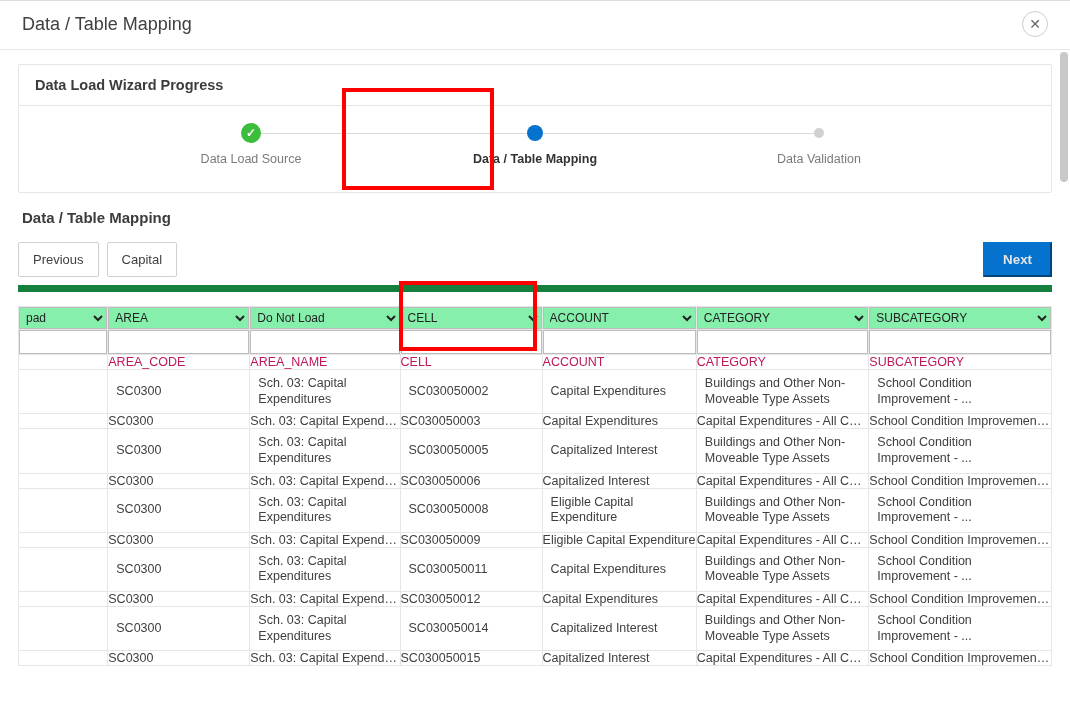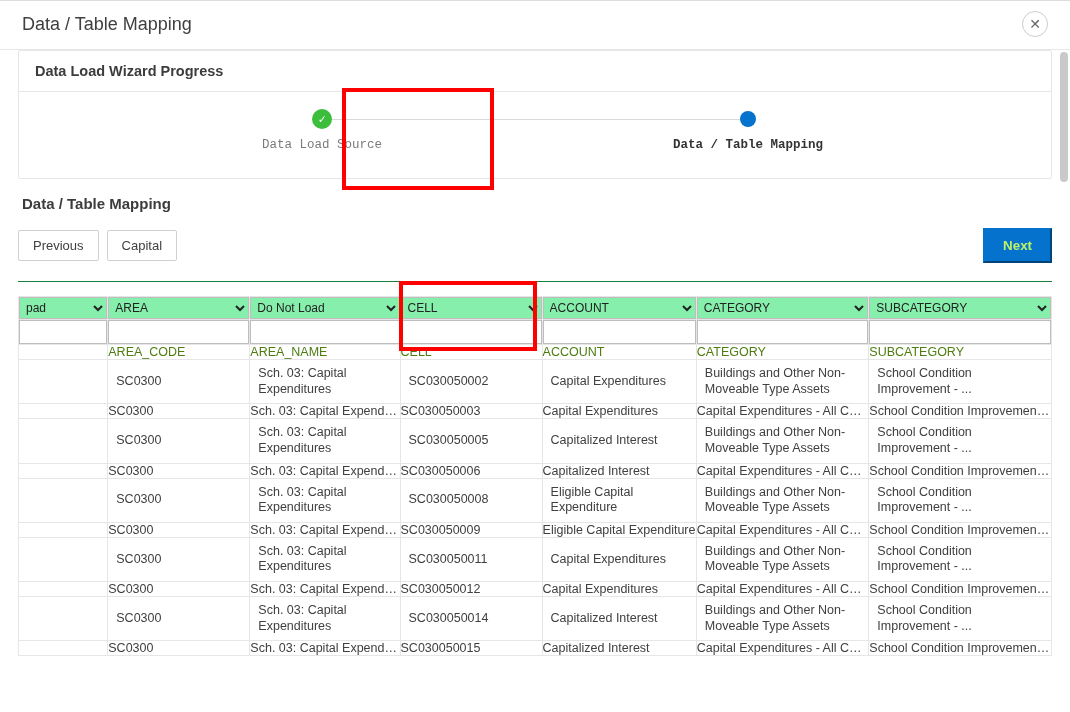--- a/index.html
+++ b/index.html
@@ -25,29 +25,29 @@
     color:#666;cursor:pointer;font-size:14px;background:#fff;
   }
 
   .body-area{
     padding:0 18px 0 18px;
     height:660px;overflow:hidden;
   }
 
   
   .card{
-    border:1px solid #e6e6e6;border-radius:2px;
+    border:1px solid #e6e6e6;border-radius:2px;margin-top:14px;
   }
   .card-title{
     padding:12px 16px;font-weight:600;color:#3c3c3c;font-size:14.5px;
     border-bottom:1px solid #e6e6e6;
   }
   .wizard{
     display:flex;align-items:flex-start;justify-content:space-between;
-    padding:22px 90px 26px 90px;position:relative;font-family:Liberation Mono, monospace;
+    padding:22px 90px 26px 90px;position:relative;
   }
   .step{
     flex:1;display:flex;flex-direction:column;align-items:center;position:relative;
   }
   .step-dot{
     width:10px;height:10px;border-radius:50%;background:#d0d0d0;margin-bottom:14px;
     position:relative;z-index:2;
   }
   .step.done .step-dot{
     width:20px;height:20px;background:#3cbd3c;display:flex;align-items:center;justify-content:center;margin-top:-5px;margin-bottom:9px;
@@ -64,30 +64,30 @@
   .step:not(:first-child):before{
     content:"";position:absolute;height:1px;background:#d9d9d9;
     top:5px;width:100%;left:-50%;z-index:1;
   }
 
   
   .section-title{
     padding:16px 4px 6px 4px;font-weight:600;color:#3c3c3c;font-size:15px;
   }
   .btn-row{
-    display:flex;justify-content:space-between;align-items:center;
-    padding:10px 0 18px 0;border-bottom:1px solid #15803d;
+    display:flex;justify-content:space-between;
+    padding:10px 0 8px 0;border-bottom:7px solid #15803d;
   }
   .btn-row .left-btns{display:flex;gap:8px;}
   button.std{
     border:1px solid #d0d0d0;background:#fff;color:#404040;
     padding:7px 14px;border-radius:2px;font-size:13px;cursor:pointer;
   }
   button.primary{
-    background:#0572ce;border-color:#0572ce;color:#bef264;font-weight:600;padding:8px 18px;
+    background:#0572ce;border-color:#0572ce;color:#e5e5e5;font-weight:600;padding:8px 18px;
   }
 
   
   .grid-wrap{
     margin-top:14px;overflow:hidden;
   }
   table.grid{
     border-collapse:collapse;width:100%;table-layout:fixed;
     border:1px solid #e6e6e6;
   }
@@ -108,21 +108,21 @@
     padding:0 2px;background:#86efac;color:#222;
   }
   
   .flt-cell{padding:4px 5px;}
   .flt-cell input{
     width:100%;height:24px;border:1px solid #bdbdbd;font-size:12px;
     padding:0 4px;background:#fff;
   }
   
   .lbl-cell{
-    padding:10px 8px;color:#4d7c0f;font-size:12.5px;
+    padding:10px 8px;color:#be185d;font-size:12.5px;
   }
   
   .data-cell{
     padding:10px 8px;color:#404040;font-size:12.5px;
     white-space:nowrap;overflow:hidden;text-overflow:ellipsis;vertical-align:middle;
   }
   tr.two-line .data-cell{padding:6px 8px;line-height:1.25;white-space:normal;}
 
   
   .hl{
@@ -155,20 +155,24 @@
     <div class="card">
       <div class="card-title">Data Load Wizard Progress</div>
       <div class="wizard">
         <div class="step done">
           <div class="step-dot"></div>
           <div class="step-label">Data Load Source</div>
         </div>
         <div class="step current">
           <div class="step-dot"></div>
           <div class="step-label">Data / Table Mapping</div>
+        </div>
+        <div class="step">
+          <div class="step-dot"></div>
+          <div class="step-label">Data Validation</div>
         </div>
       </div>
     </div>
 
     <div class="section-title">Data / Table Mapping</div>
 
     <div class="btn-row">
       <div class="left-btns">
         <button class="std">Previous</button>
         <button class="std">Capital</button>

